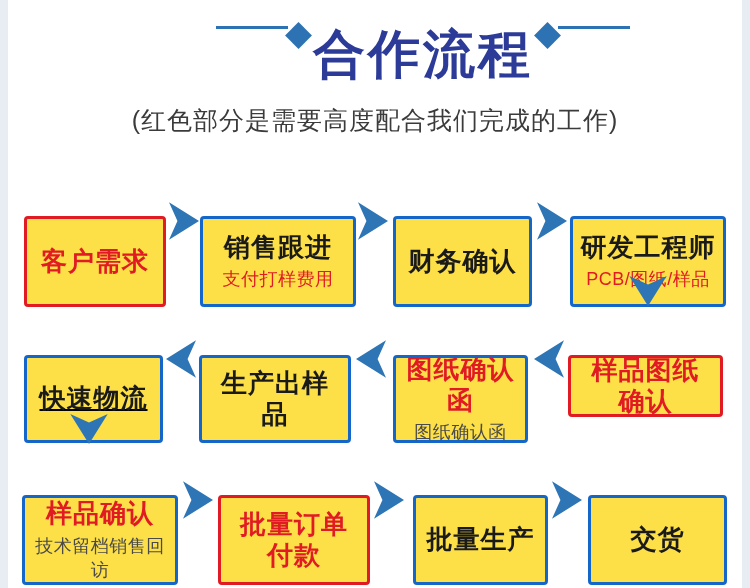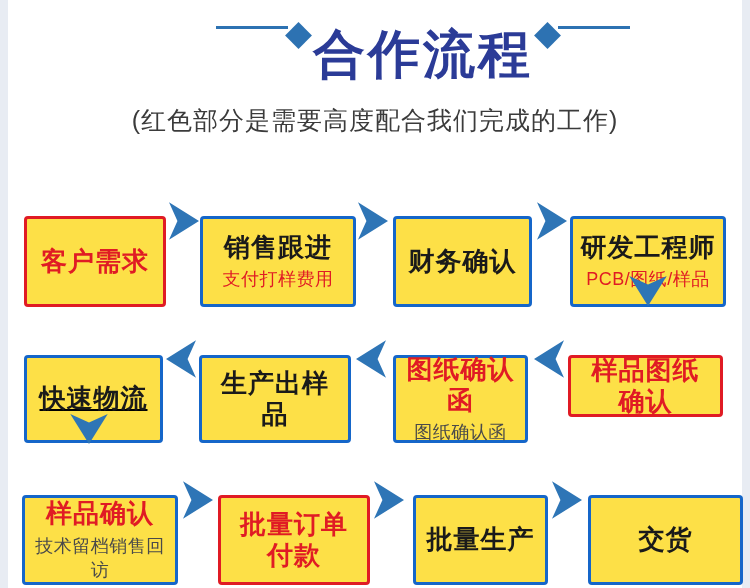--- a/index.html
+++ b/index.html
@@ -169,16 +169,16 @@
   <div class="box" style="left:413px;top:455px;width:135px;height:90px;text-align:center;" data-variant="blue">
     <div class="box-title" data-color="black">批量生产</div>
   </div>
 
   <div class="arrow" style="left:552px;top:481px;">
     <svg width="30" height="38" viewBox="0 0 32 40">
         <polygon points="0,0 32,20 0,40 9,20" fill="#2E75B6"></polygon>
       </svg>
   </div>
 
-  <div class="box" style="left:588px;top:455px;width:155px;height:90px;" data-variant="blue">
+  <div class="box" style="left:588px;top:455px;width:139px;height:90px;" data-variant="blue">
     <div class="box-title" data-color="black">交货</div>
   </div>
 </div>
 
 </body></html>

